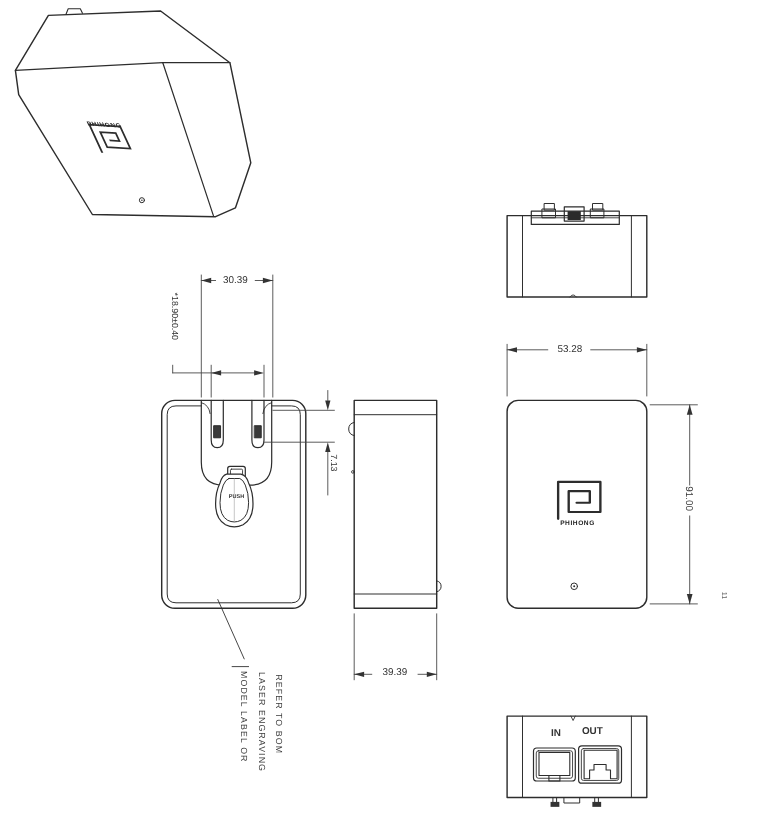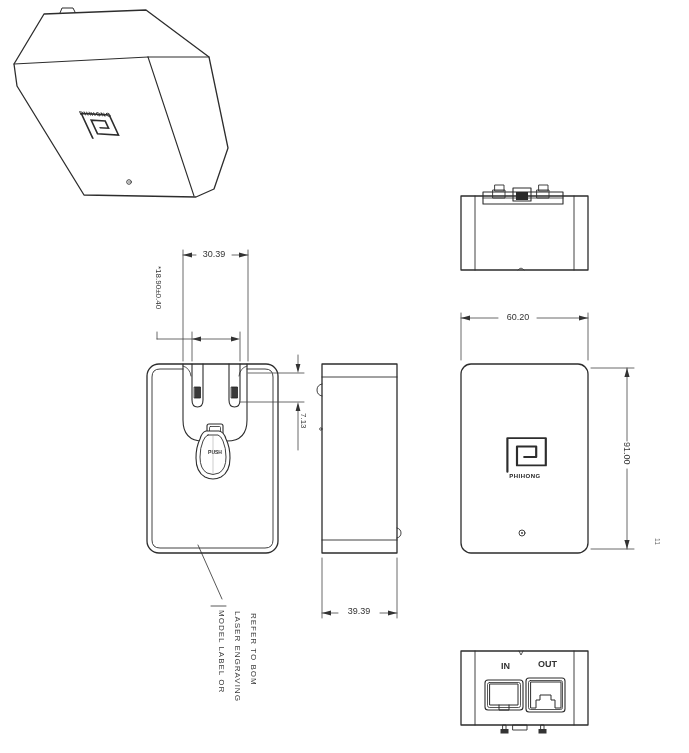--- a/index.html
+++ b/index.html
@@ -187,21 +187,21 @@
 <div class="lbl rot" style="left:162px;top:266px;font-size:8px;">*18.90±0.40</div>
 <div class="lbl rot" style="left:307px;top:413px;font-size:8px;">7.13</div>
 <div class="lbl bold" style="left:203px;top:450px;width:24px;font-size:5px;text-align:center;">PUSH</div>
 
 <div class="lbl rot note" style="left:225px;top:610px;">MODEL LABEL OR</div>
 <div class="lbl rot note" style="left:241px;top:611px;">LASER ENGRAVING</div>
 <div class="lbl rot note" style="left:257px;top:613px;">REFER TO BOM</div>
 
 <div class="lbl dim" style="left:337px;top:607px;width:44px;">39.39</div>
 
-<div class="lbl dim" style="left:498px;top:313px;width:40px;">60.20</div>
+<div class="lbl dim" style="left:498px;top:313px;width:40px;">53.28</div>
 <div class="lbl rot dim" style="left:631px;top:442px;">91.00</div>
 <div class="lbl brand" style="left:503px;top:473px;width:44px;font-size:6px;">PHIHONG</div>
 <div class="lbl rot" style="left:660px;top:538px;font-size:6.5px;color:#666;">11</div>
 
 <div class="lbl bold" style="left:494px;top:662px;width:16px;font-size:9px;text-align:right;">IN</div>
-<div class="lbl bold" style="left:529px;top:660px;width:28px;font-size:9px;text-align:right;">OUT</div>
+<div class="lbl bold" style="left:529px;top:660px;width:28px;font-size:9px;text-align:left;">OUT</div>
 
 </div>
 
 </body></html>

